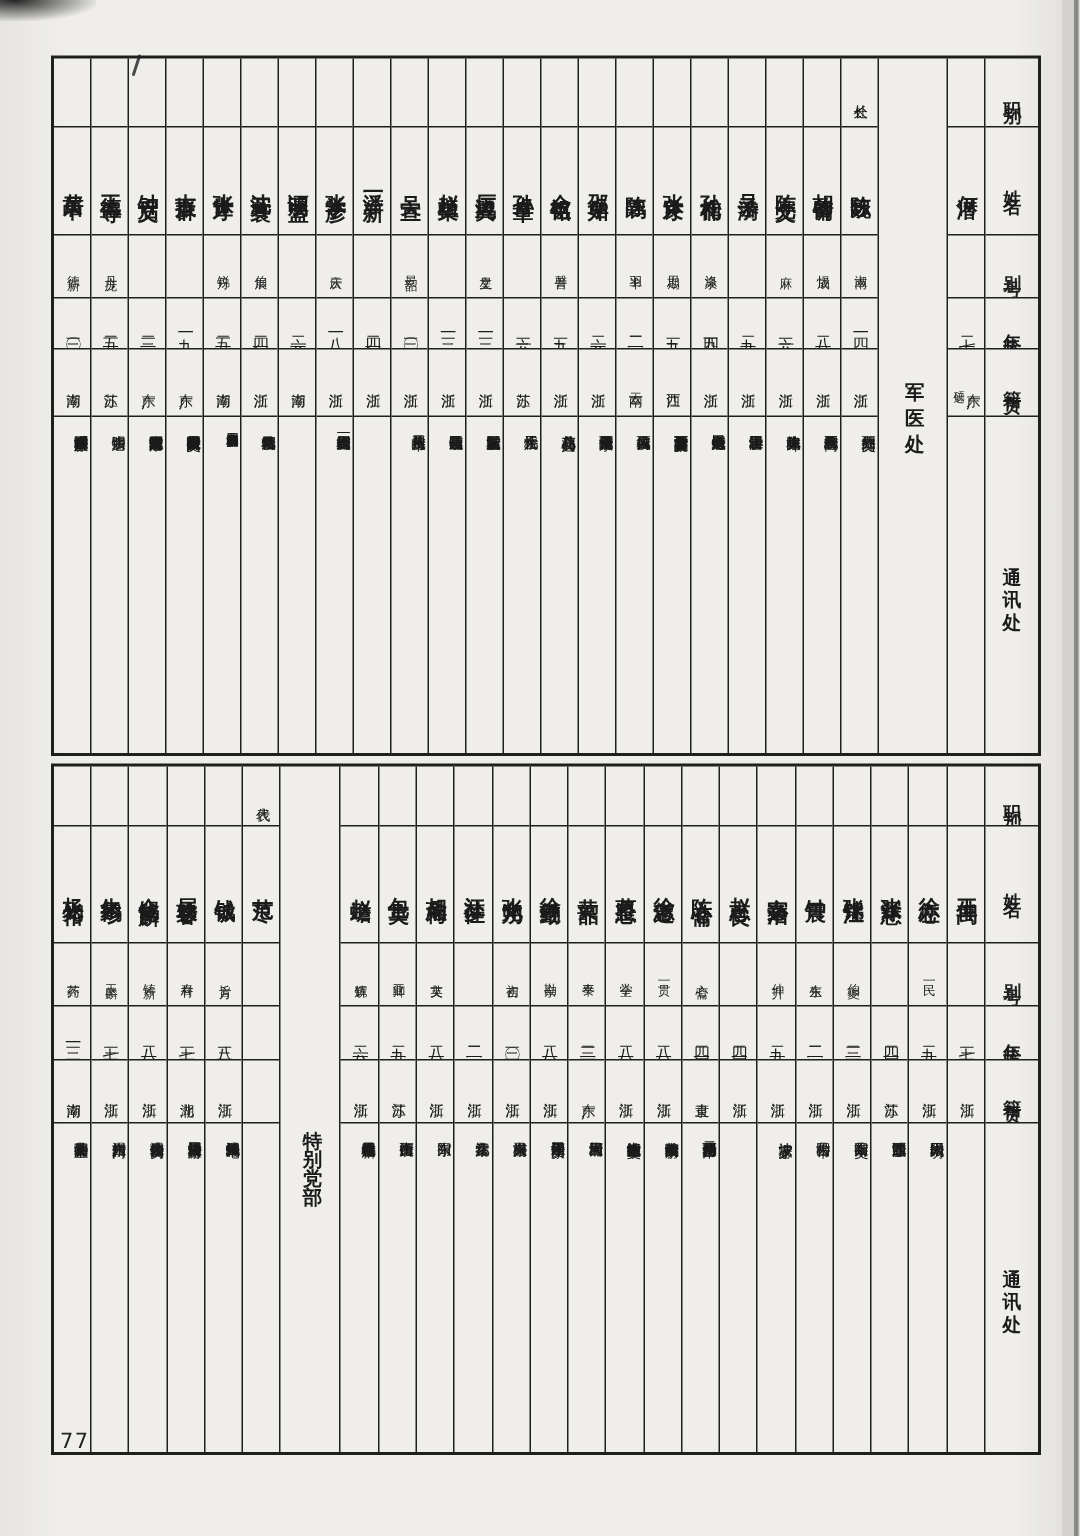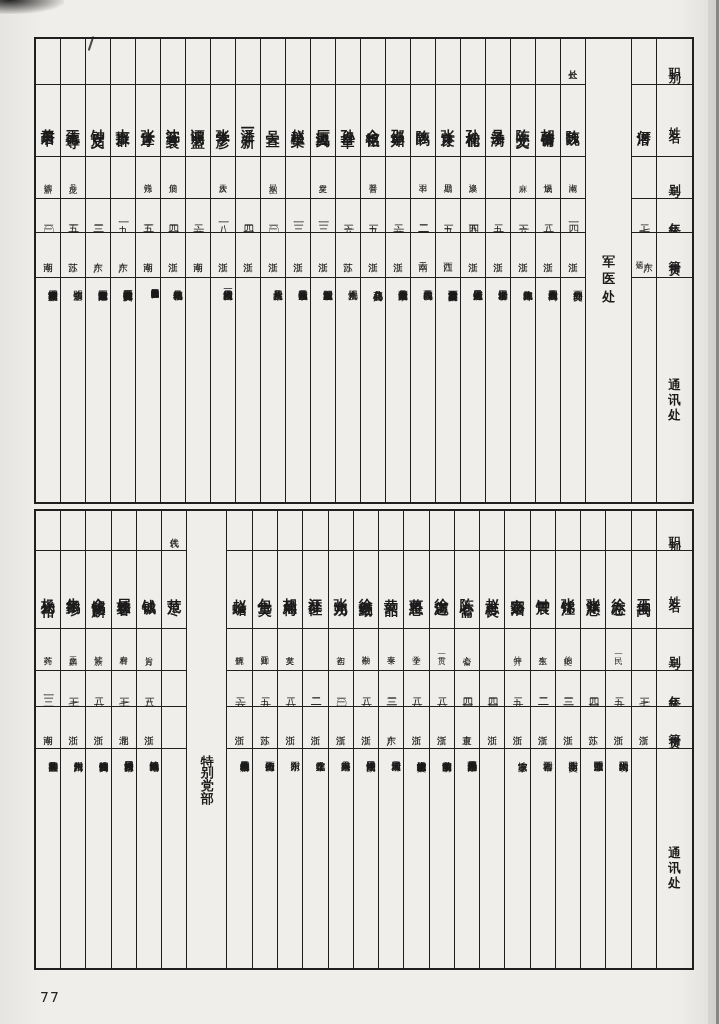--- a/index.html
+++ b/index.html
@@ -51,21 +51,21 @@
   .r-addr.small{font-size:8px;}
   .note{font-size:7.5px;color:#333;display:block;}
   .origin-main{display:block;}
 
   .header-col .cell{font-size:12px;font-weight:bold;letter-spacing:4px;}
   .header-col .r-addr{justify-content:center;align-items:center;letter-spacing:15px;font-size:12.5px;padding:0;}
   .section-cell{flex:1;border-bottom:none;font-size:13px;font-weight:bold;}
   .t1 .section-cell{letter-spacing:17px;}
   .t2 .section-cell{letter-spacing:12px;transform:translateY(28px);}
 
-  .page-number{position:absolute;left:40px;top:953px;font-size:14px;color:#222;letter-spacing:1px;margin-top:36px;}
+  .page-number{position:absolute;left:40px;top:953px;font-size:14px;color:#222;letter-spacing:1px;}
 </style>
 </head>
 <body>
 
 <div class="page">
   <div class="blot-tl"></div>
   <div class="edge-right-soft"></div>
   <div class="edge-right"></div>
   <div class="pen-mark"></div>
 

